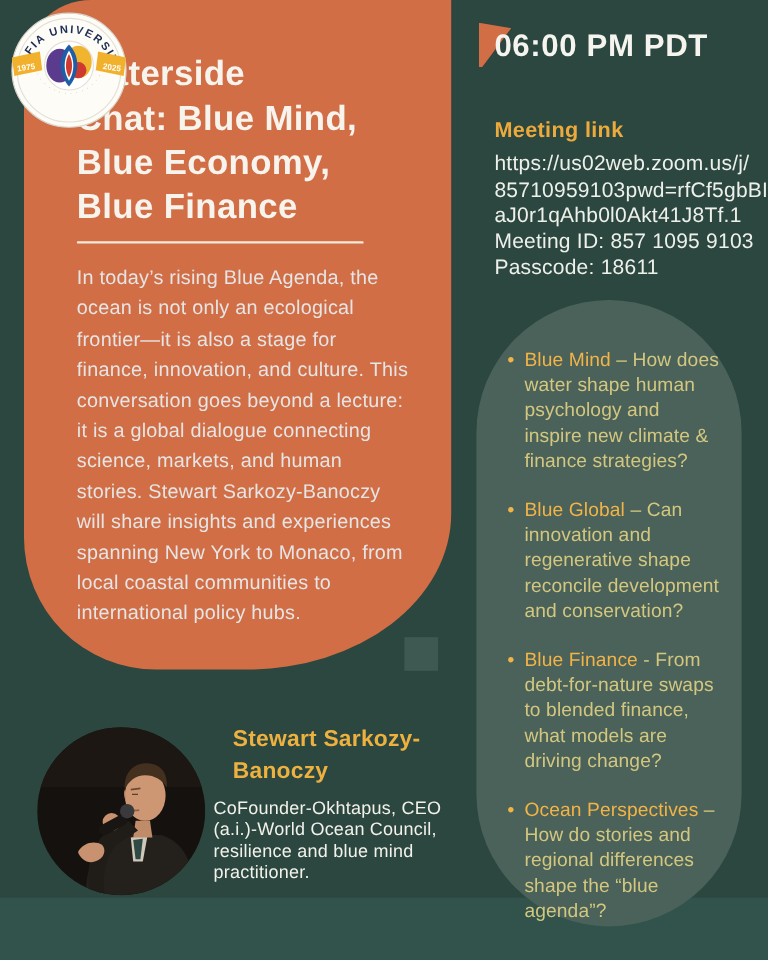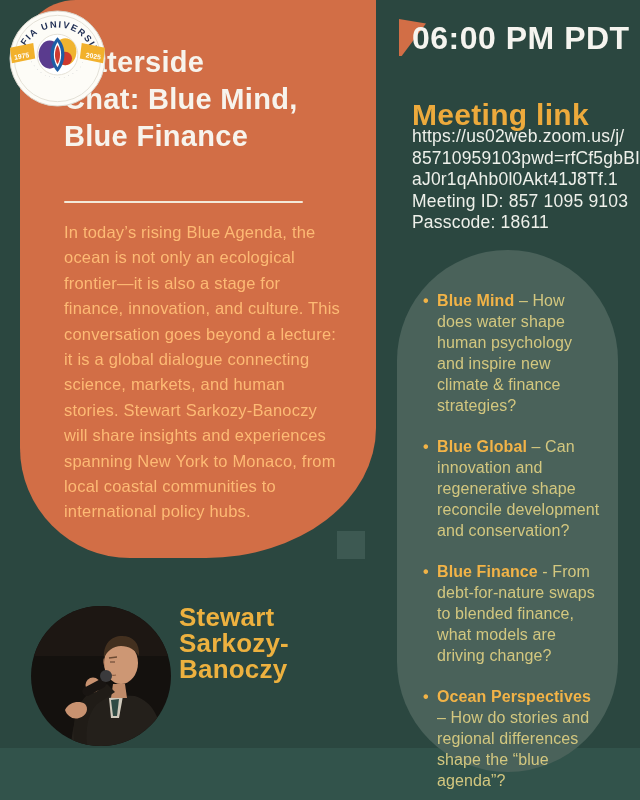--- a/index.html
+++ b/index.html
@@ -18,80 +18,81 @@
     background:#d26e46;
     border-radius:56px 0 170px 110px / 56px 0 130px 110px;
   }
   .title{
     position:absolute;left:64px;top:44px;width:290px;
     color:#f7f4ed;font-size:29px;line-height:37px;font-weight:bold;letter-spacing:.3px;
   }
   .divider{position:absolute;left:64px;top:201px;width:239px;height:2px;background:#f3ead9;border-radius:2px;}
   .description{
     position:absolute;left:64px;top:220px;width:280px;
-    color:#fdba74;font-size:16.5px;line-height:25.4px;letter-spacing:.2px;
+    color:#e5e5e5;font-size:16.5px;line-height:25.4px;letter-spacing:.2px;
   }
   
   .logo{position:absolute;left:9px;top:10px;width:97px;height:97px;}
   
   .corner-flag{
     position:absolute;left:399px;top:19px;width:27px;height:37px;background:#d26e46;
     clip-path:polygon(0 0,100% 12%,10% 100%,0 100%);
   }
   .schedule{
     position:absolute;left:412px;top:24px;width:225px;
-    color:#f5f4ef;font-size:32px;line-height:28px;font-weight:bold;letter-spacing:.5px;
+    color:#f5f4ef;font-size:26px;line-height:28px;font-weight:bold;letter-spacing:.5px;
   }
   .meeting-heading{
     position:absolute;left:412px;top:98px;
-    color:#edaa3c;font-size:30px;font-weight:bold;letter-spacing:.3px;
+    color:#edaa3c;font-size:18px;font-weight:bold;letter-spacing:.3px;
   }
   .meeting-lines{
     position:absolute;left:412px;top:126px;width:232px;
     color:#eef0ea;font-size:17.5px;line-height:21.5px;letter-spacing:.2px;
   }
   .meeting-lines div{white-space:nowrap;}
   
   .pill{
     position:absolute;left:397px;top:250px;width:221px;height:522px;
     background:#4a625a;border-radius:111px;
     box-sizing:border-box;padding:40px 18px 0 26px;
   }
   .topic{display:flex;margin-bottom:20px;}
   .topic .bullet{
     flex:0 0 14px;color:#f2b347;font-size:16px;line-height:21px;font-weight:bold;
   }
   .topic p{
     margin:0;color:#d3c77f;font-size:16px;line-height:21px;letter-spacing:.1px;width:166px;
   }
-  .topic p b{color:#f2b347;font-weight:bold;margin-top:28px;}
+  .topic p b{color:#f2b347;font-weight:normal;margin-top:28px;}
   
   .speaker-photo{position:absolute;left:31px;top:606px;width:140px;height:140px;}
   .speaker-name{
-    position:absolute;left:179px;top:604px;width:212px;
-    color:#edb13f;font-size:26px;line-height:26px;font-weight:bold;letter-spacing:.2px;
+    position:absolute;left:194px;top:604px;width:212px;
+    color:#edb13f;font-size:19px;line-height:26px;font-weight:bold;letter-spacing:.2px;
   }
   .speaker-bio{
     position:absolute;left:178px;top:665px;width:202px;
     color:#f2f1ea;font-size:15px;line-height:18px;letter-spacing:.2px;
   }
 </style>
 </head>
 <body>
 
 <div class="poster">
 
   <div class="bottom-band"></div>
   <div class="deco-square"></div>
 
   <div class="orange-blob"></div>
 
   <div class="title">
     <div>Waterside</div>
     <div>Chat: Blue Mind,</div>
+    <div>Blue Economy,</div>
     <div>Blue Finance</div>
   </div>
   <div class="divider"></div>
   <div class="description">In today’s rising Blue Agenda, the ocean is not only an ecological frontier—it is also a stage for finance, innovation, and culture. This conversation goes beyond a lecture: it is a global dialogue connecting science, markets, and human stories. Stewart Sarkozy-Banoczy will share insights and experiences spanning New York to Monaco, from local coastal communities to international policy hubs.</div>
 
   <div class="logo">
     <svg viewBox="0 0 100 100" width="97" height="97">
       <circle cx="50" cy="50" r="49" fill="#fdfcf7" stroke="#d9d5cb" stroke-width="1"></circle>
       <circle cx="50" cy="50" r="44.5" fill="none" stroke="#e3e0d6" stroke-width="1"></circle>
       <defs>
@@ -184,14 +185,15 @@
 
         <circle cx="62" cy="79" r="7.5" fill="#c89270"></circle>
         <rect x="50" y="77" width="26" height="9" rx="4.5" transform="rotate(-28 63 81)" fill="#191512"></rect>
         <circle cx="75" cy="70" r="6" fill="#3a3a3c"></circle>
 
         <path d="M34,104 C38,96 48,94 54,98 C58,102 56,110 48,112 C42,114 36,110 34,104 Z" fill="#c89270"></path>
       </g>
     </svg>
   </div>
   <div class="speaker-name">Stewart Sarkozy-Banoczy</div>
+  <div class="speaker-bio">CoFounder-Okhtapus, CEO (a.i.)-World Ocean Council, resilience and blue mind practitioner.</div>
 
 </div>
 
 </body></html>

